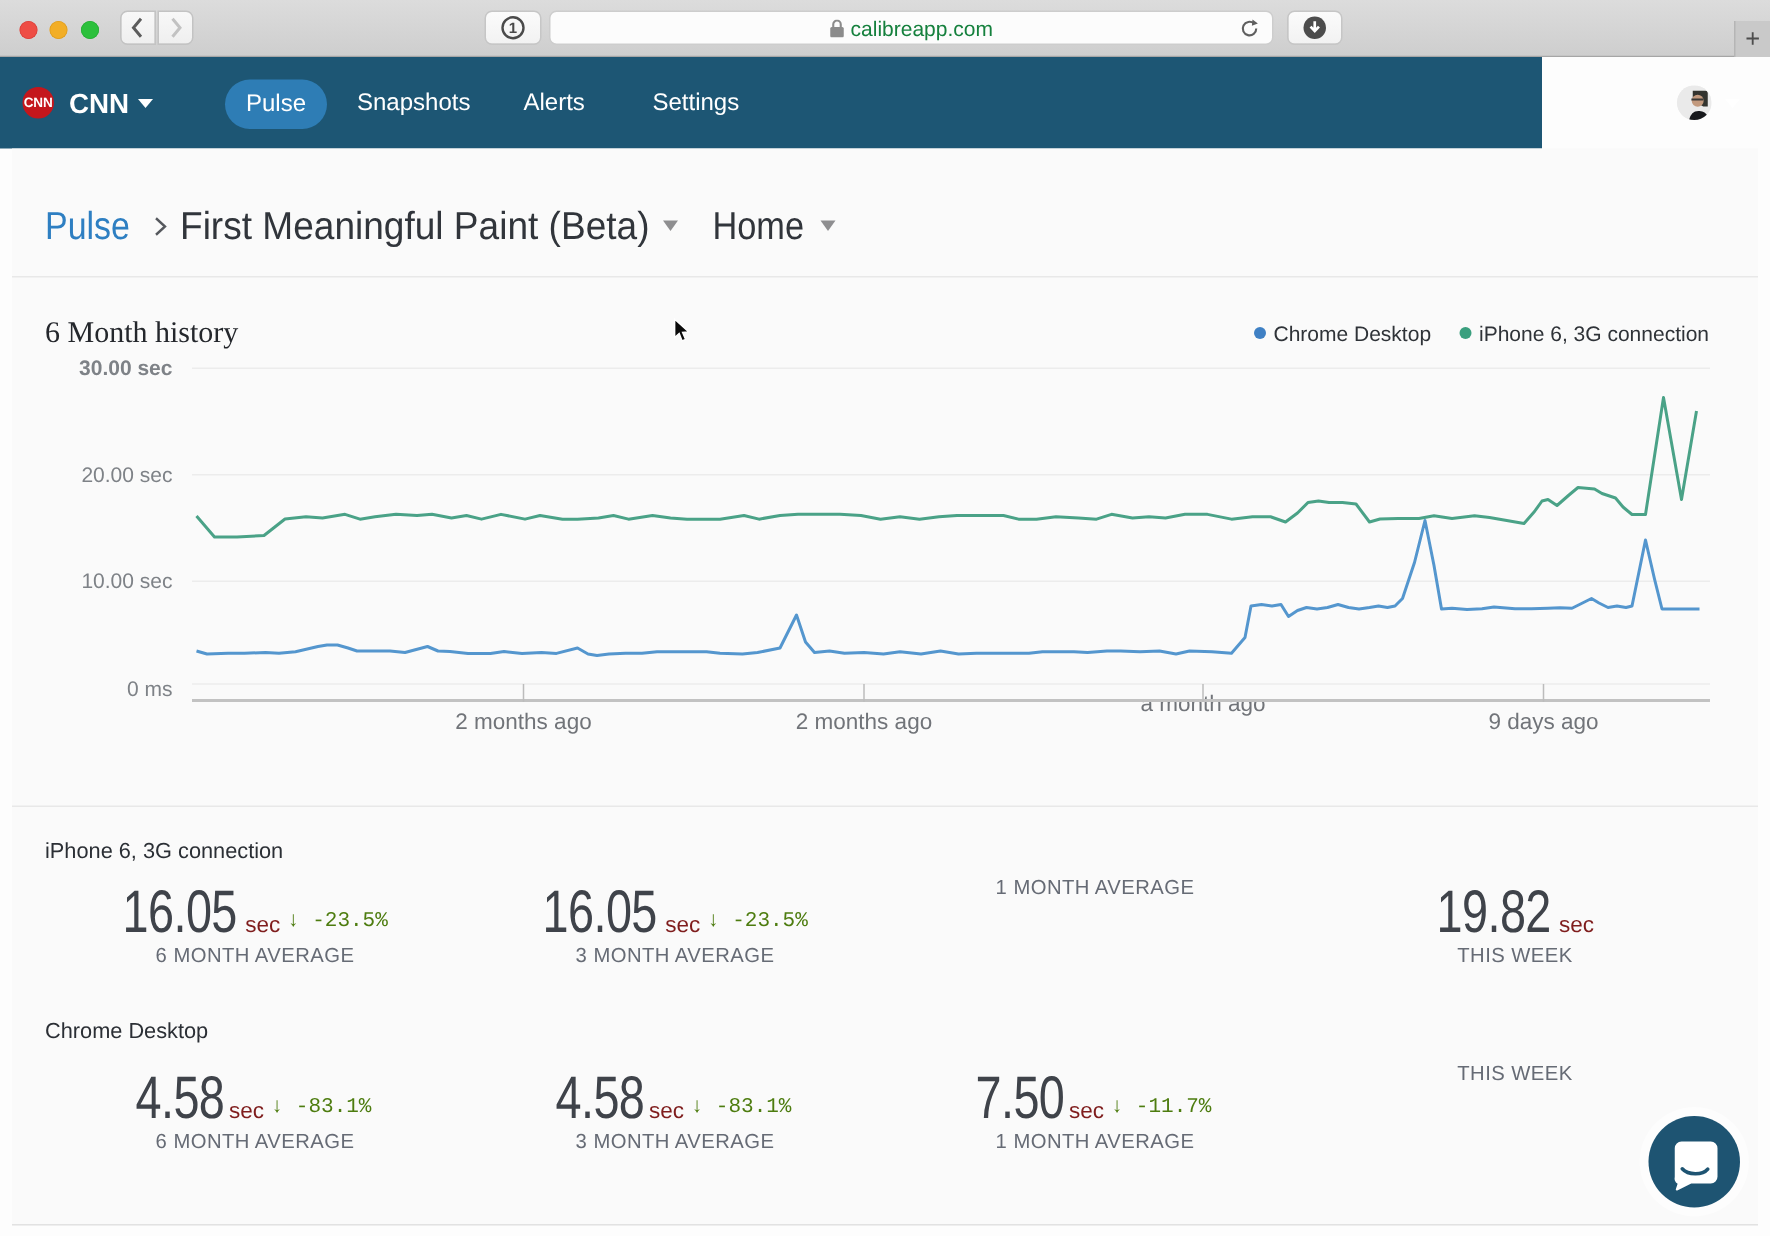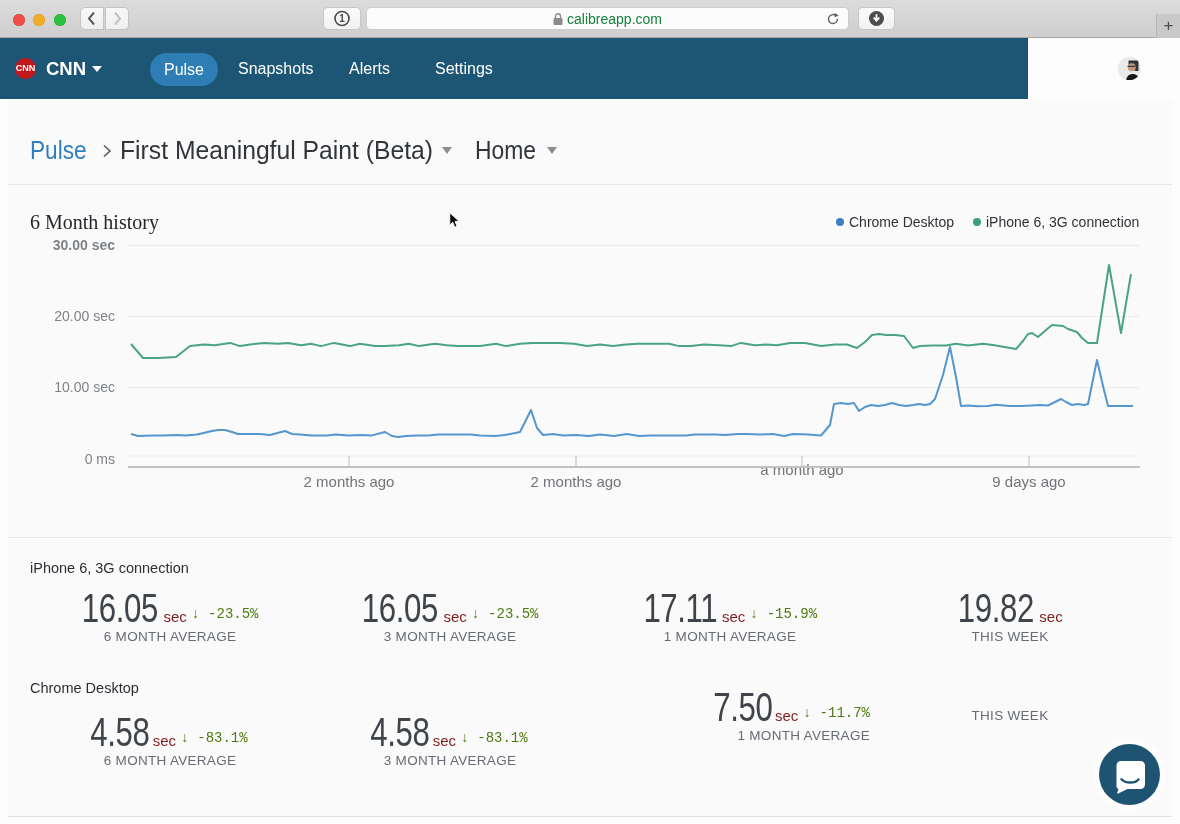--- a/index.html
+++ b/index.html
@@ -200,38 +200,37 @@
   <div class="seclab" style="top:461px;">iPhone 6, 3G connection</div>
   <div class="stat" style="left:22px; top:487px;">
       <div><span class="num">16.05</span> <span class="unit">sec</span> <span class="pct">↓ -23.5%</span></div>
       <div class="cap">6 MONTH AVERAGE</div>
     </div>
   <div class="stat" style="left:302px; top:487px;">
       <div><span class="num">16.05</span> <span class="unit">sec</span> <span class="pct">↓ -23.5%</span></div>
       <div class="cap">3 MONTH AVERAGE</div>
     </div>
   <div class="stat" style="left:582px; top:487px;">
-      <div><span class="num">17.11</span> <span class="unit">sec</span> <span class="pct">↓ -15.9%</span></div>
       <div class="cap">1 MONTH AVERAGE</div>
     </div>
   <div class="stat" style="left:862px; top:487px;">
       <div><span class="num">19.82</span> <span class="unit">sec</span></div>
       <div class="cap">THIS WEEK</div>
     </div>
 
   <div class="seclab" style="top:581px;">Chrome Desktop</div>
   <div class="stat" style="left:22px; top:611px;">
       <div><span class="num">4.58</span> <span class="unit">sec</span> <span class="pct">↓ -83.1%</span></div>
       <div class="cap">6 MONTH AVERAGE</div>
     </div>
   <div class="stat" style="left:302px; top:611px;">
       <div><span class="num">4.58</span> <span class="unit">sec</span> <span class="pct">↓ -83.1%</span></div>
       <div class="cap">3 MONTH AVERAGE</div>
     </div>
-  <div class="stat" style="left:582px; top:586px;text-align:right;">
+  <div class="stat" style="left:582px; top:611px;">
       <div><span class="num">7.50</span> <span class="unit">sec</span> <span class="pct">↓ -11.7%</span></div>
       <div class="cap">1 MONTH AVERAGE</div>
     </div>
   <div class="stat" style="left:862px; top:611px;">
       <div class="cap">THIS WEEK</div>
     </div>
 
 </div>
 
 <svg width="12" height="17" viewBox="0 0 12 17" style="position:absolute; left:449px; top:212px;">

